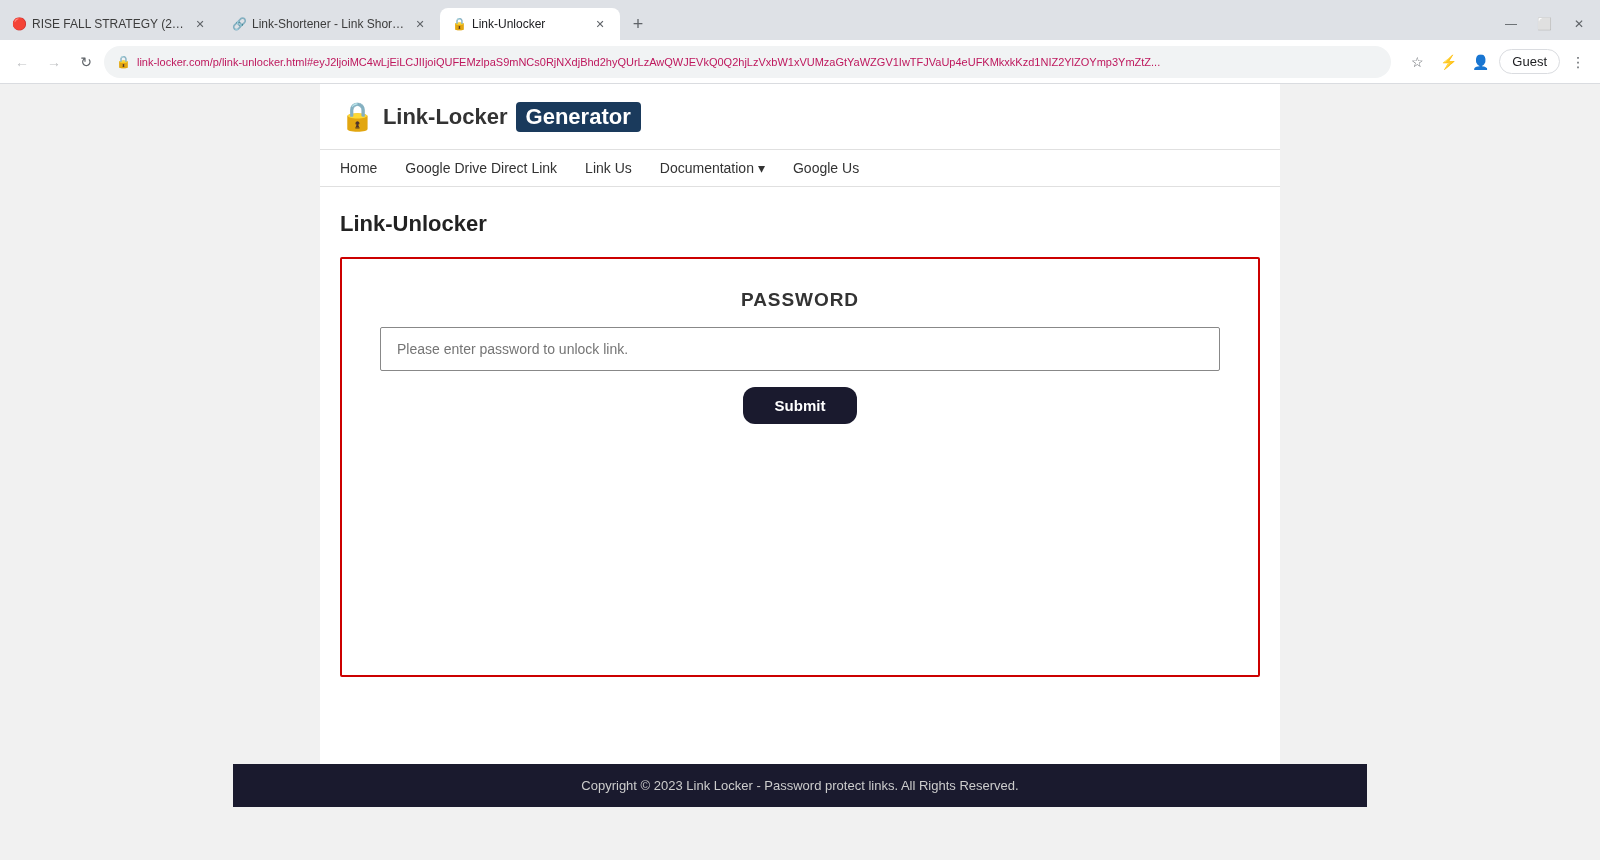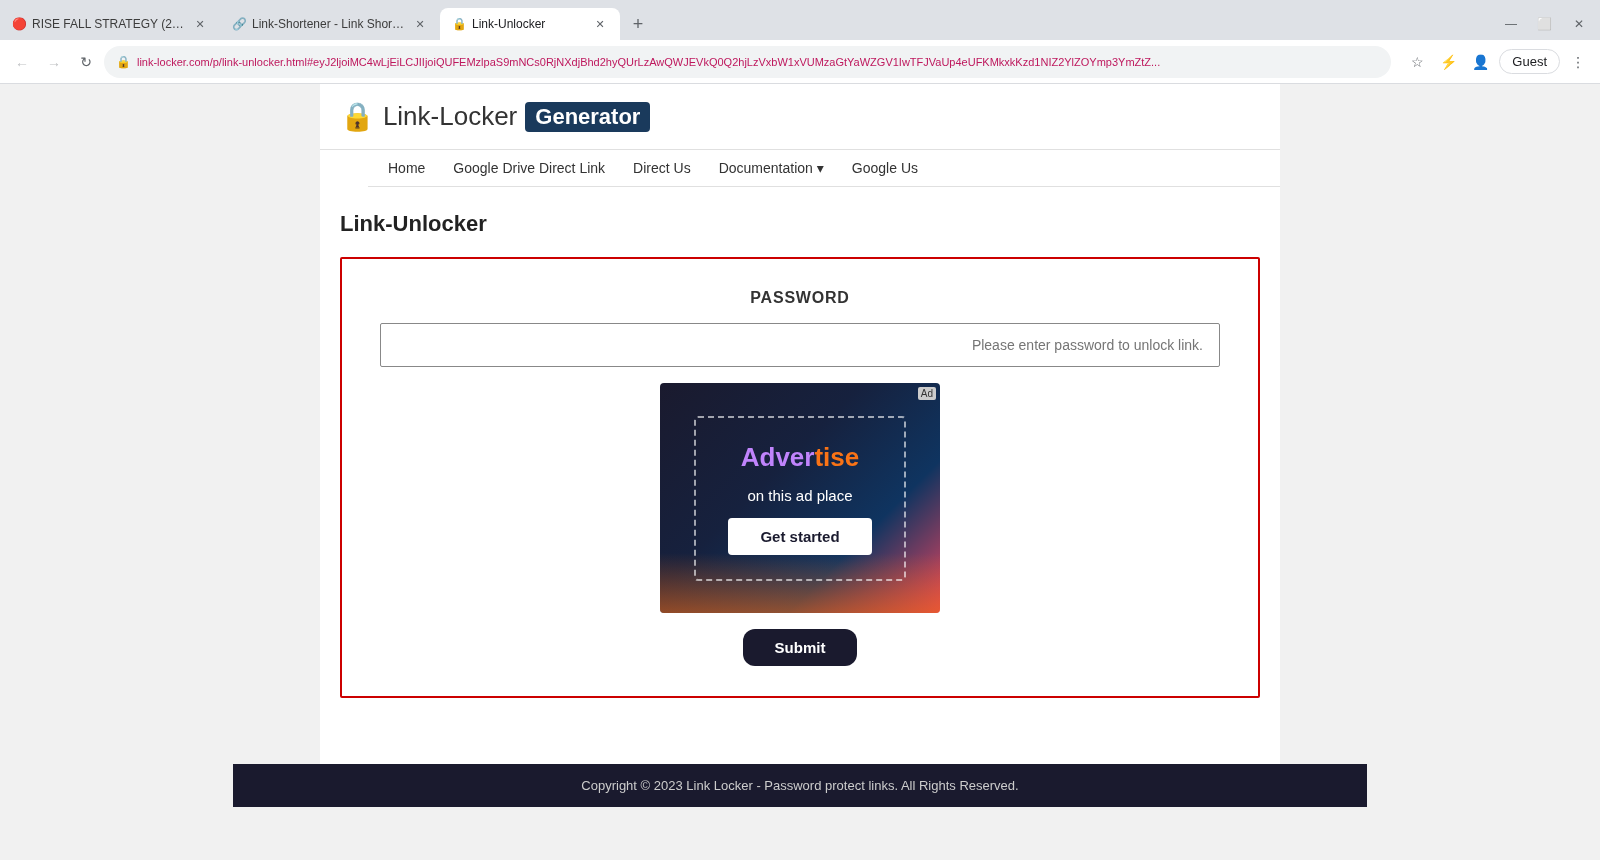--- a/index.html
+++ b/index.html
@@ -196,41 +196,40 @@
       align-items: center;
       gap: 8px;
     }
 
     .logo-lock {
       font-size: 28px;
       color: #333;
     }
 
     .logo-text {
-      font-size: 26px;
-      font-weight: 400;
+      font-size: 22px;
+      font-weight: 700;
       color: #333;
     }
 
     .logo-generator {
       background: #1a3a5c;
       color: #ffffff;
       padding: 2px 10px;
       border-radius: 4px;
       font-size: 22px;
       font-weight: 700;
     }
 
     .site-nav {
       padding: 10px 20px;
       border-bottom: 1px solid #e0e0e0;
       display: flex;
       align-items: center;
       gap: 28px;
-      margin-left: 48px;
     }
 
     .nav-link {
       font-size: 14px;
       color: #333;
       text-decoration: none;
       cursor: pointer;
       white-space: nowrap;
     }
 
@@ -256,38 +255,38 @@
       border-radius: 2px;
       padding: 30px 20px;
       display: flex;
       flex-direction: column;
       align-items: center;
       gap: 16px;
       min-height: 420px;
     }
 
     .password-label {
-      font-size: 16px;
+      font-size: 19px;
       font-weight: 700;
       letter-spacing: 0.05em;
       color: #333;
       text-align: center;
     }
 
     .password-input {
       width: 840px;
       max-width: 100%;
       height: 44px;
       border: 1px solid #888;
       border-radius: 2px;
       padding: 0 16px;
       font-size: 14px;
       color: #555;
       outline: none;
-      text-align: right;
+      text-align: left;
     }
 
     
     .ad-block {
       width: 280px;
       height: 230px;
       background: linear-gradient(135deg, #1a1a2e 0%, #16213e 40%, #0f3460 70%, #e94560 100%);
       border-radius: 4px;
       position: relative;
       display: flex;
@@ -438,47 +437,37 @@
         <div class="logo-area">
           <span class="logo-lock">🔒</span>
           <span class="logo-text">Link-Locker</span>
           <span class="logo-generator">Generator</span>
         </div>
       </div>
 
       <nav class="site-nav">
         <a class="nav-link">Home</a>
         <a class="nav-link">Google Drive Direct Link</a>
-        <a class="nav-link">Direct Us</a>
+        <a class="nav-link">Link Us</a>
         <a class="nav-link nav-link-dropdown">
           <span>Documentation</span>
           <span>▾</span>
         </a>
         <a class="nav-link">Google Us</a>
       </nav>
 
       <div class="page-content">
         <h1 class="page-title">Link-Unlocker</h1>
 
         <div class="unlocker-box">
 
           <div class="password-label">PASSWORD</div>
 
           <input class="password-input" type="password" placeholder="Please enter password to unlock link." style="">
 
-          <div class="ad-block">
-            <span class="ad-badge">Ad</span>
-            <div class="ad-inner-border">
-              <div style="font-size:26px; font-weight:700;">
-                <span style="color:#c084fc;">Adver</span><span style="color:#f97316;">tise</span>
-              </div>
-              <div class="ad-subtitle">on this ad place</div>
-              <button class="ad-get-started">Get started</button>
-            </div>
-          </div>
 
           <button class="submit-btn">Submit</button>
 
         </div>
       </div>
     </div>
 
     <div class="site-footer">
       <span>Copyright © 2023 Link Locker - Password protect links. All Rights Reserved.</span>
     </div>

